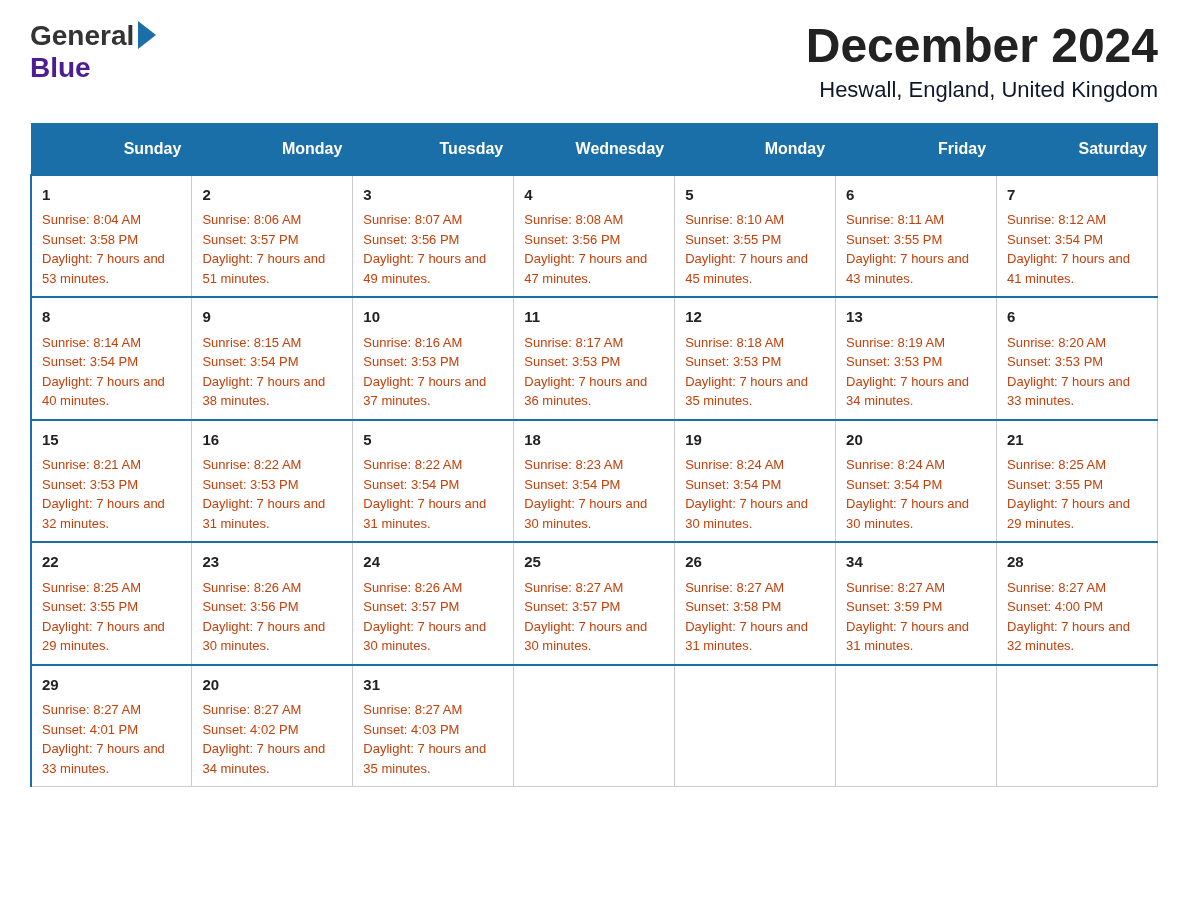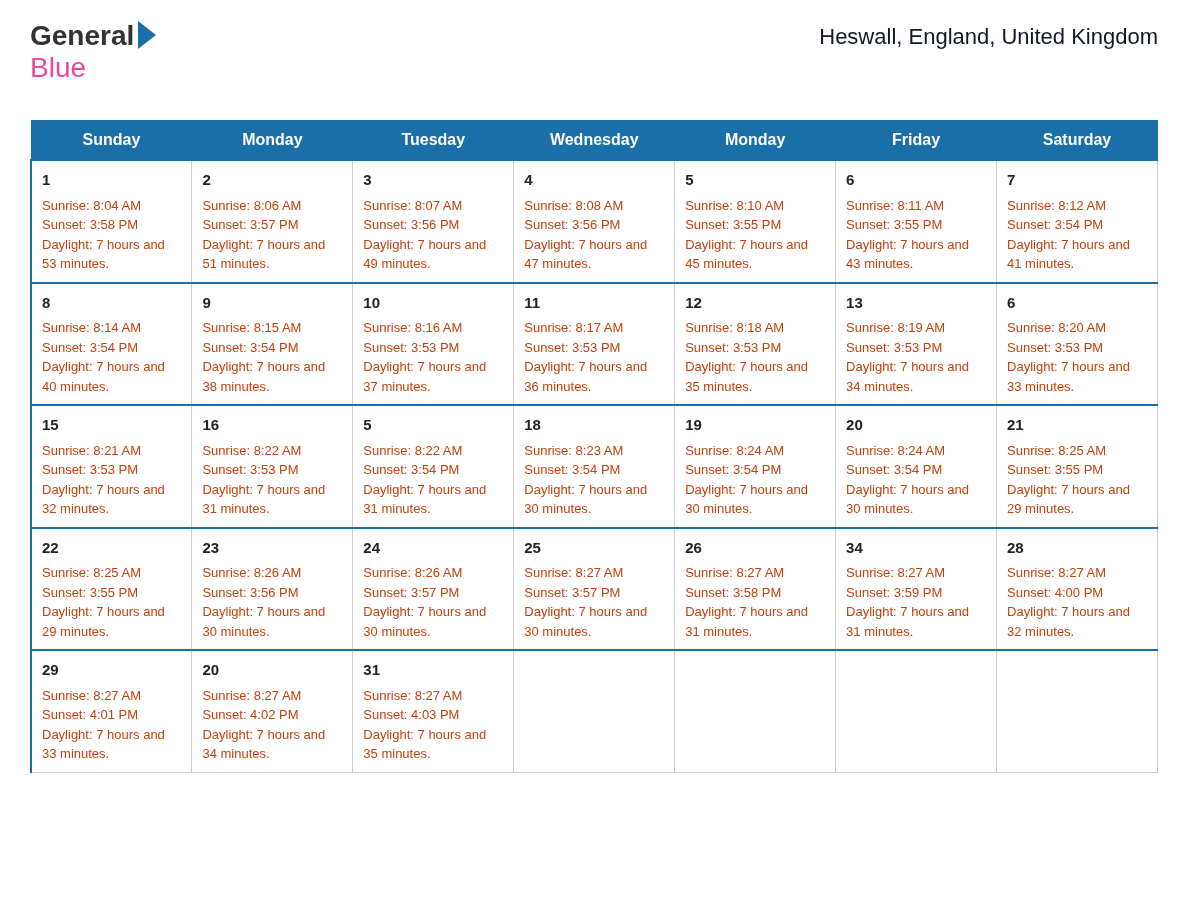--- a/index.html
+++ b/index.html
@@ -6,21 +6,21 @@
     body {
       font-family: Arial, sans-serif;
       background: #fff;
       color: #333;
       padding: 20px 30px;
     }
     .header {
       display: flex;
       justify-content: space-between;
       align-items: flex-start;
-      margin-bottom: 36px;
+      margin-bottom: 20px;
     }
     .title-block {
       text-align: right;
     }
     .month-title {
       font-size: 48px;
       font-weight: bold;
       color: #222;
       line-height: 1.1;
     }
@@ -31,22 +31,22 @@
     }
     .calendar {
       width: 100%;
       border-collapse: collapse;
     }
     .calendar th {
       background-color: #1a6fa8;
       color: #fff;
       font-size: 16px;
       font-weight: bold;
-      padding: 10px 10px;
-      text-align: center;
+      padding: 16px 10px;
+      text-align: right;
       border: 1px solid #1a6fa8;
     }
     .calendar td {
       border: 1px solid #ccc;
       vertical-align: top;
       padding: 8px 10px;
       font-size: 13px;
       line-height: 1.5;
       min-height: 100px;
       width: calc(100% / 7);
@@ -88,38 +88,39 @@
       width: 0;
       height: 0;
       border-top: 14px solid transparent;
       border-bottom: 14px solid transparent;
       border-left: 18px solid #1a6fa8;
       margin-left: 4px;
       margin-top: -2px;
     }
     .blue-text {
       font-size: 28px;
-      font-weight: normal;
-      color: #ec4899;
+      font-weight: bold;
+      color: #4c1d95;
     }
   </style>
 </head>
 <body>
 
 <div class="header">
   <div class="logo-container">
     <div class="logo-line1">
       <span class="general-text">General</span>
       <span class="triangle-right"></span>
     </div>
     <div>
       <span class="blue-text">Blue</span>
     </div>
   </div>
   <div class="title-block">
+    <div class="month-title">December 2024</div>
     <div class="location-title">Heswall, England, United Kingdom</div>
   </div>
 </div>
 
 <table class="calendar">
   <thead>
     <tr>
       <th>Sunday</th>
       <th>Monday</th>
       <th>Tuesday</th>

